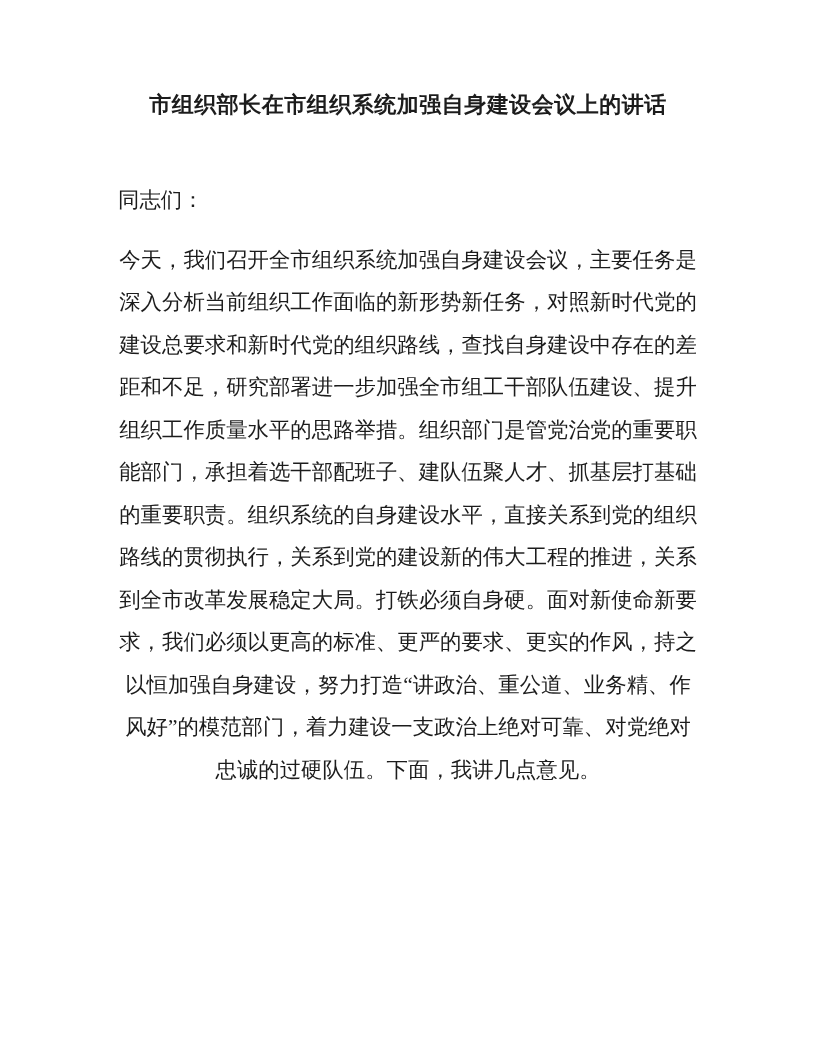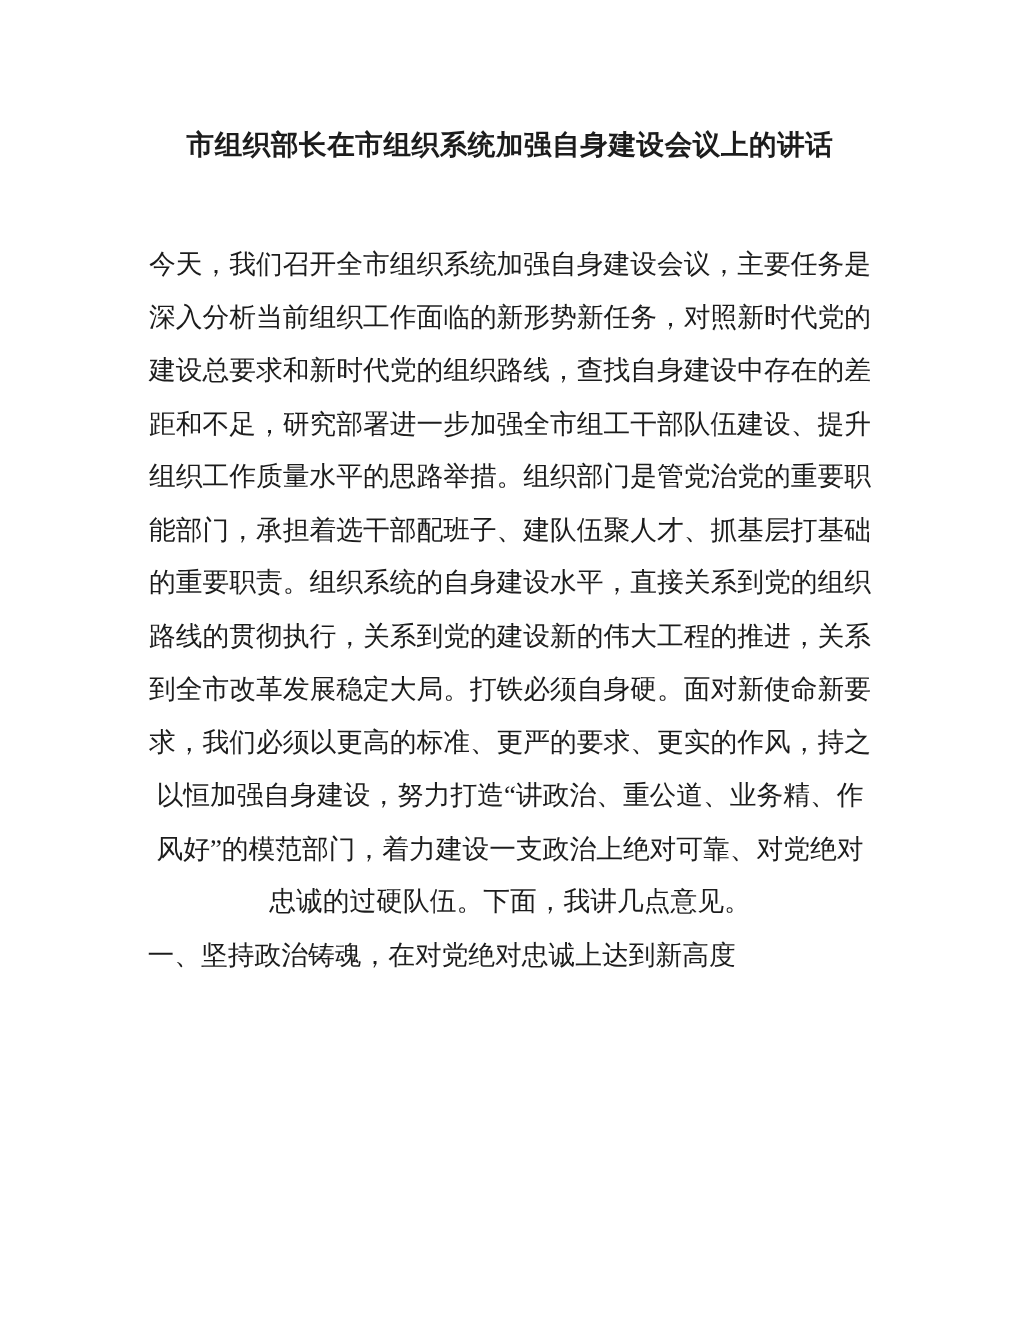--- a/index.html
+++ b/index.html
@@ -17,21 +17,21 @@
     padding: 90px 118px 0 118px;
     overflow: hidden;
     font-family: "Liberation Serif", "DejaVu Serif", serif;
     color: #1c1c1c;
   }
   .doc-title {
     font-size: 22px;
     line-height: 30px;
     font-weight: 700;
     text-align: center;
-    margin: 11px 0 59px 0;
+    margin: 0 0 59px 0;
     letter-spacing: 0.5px;
   }
   .salutation {
     font-size: 21.4px;
     line-height: 42.5px;
     margin: 0 0 17px 0;
   }
   .body-para {
     font-size: 21.4px;
     line-height: 42.5px;
@@ -45,30 +45,30 @@
     font-weight: 400;
     margin: 0 0 12px 0;
   }
 </style>
 </head>
 <body>
 
 <div class="page">
   <h1 class="doc-title">市组织部长在市组织系统加强自身建设会议上的讲话</h1>
 
+  <p class="salutation">同志们：</p>
 
   <p class="body-para">今天，我们召开全市组织系统加强自身建设会议，主要任务是
 深入分析当前组织工作面临的新形势新任务，对照新时代党的
 建设总要求和新时代党的组织路线，查找自身建设中存在的差
 距和不足，研究部署进一步加强全市组工干部队伍建设、提升
 组织工作质量水平的思路举措。组织部门是管党治党的重要职
 能部门，承担着选干部配班子、建队伍聚人才、抓基层打基础
 的重要职责。组织系统的自身建设水平，直接关系到党的组织
 路线的贯彻执行，关系到党的建设新的伟大工程的推进，关系
 到全市改革发展稳定大局。打铁必须自身硬。面对新使命新要
 求，我们必须以更高的标准、更严的要求、更实的作风，持之
 以恒加强自身建设，努力打造“讲政治、重公道、业务精、作
 风好”的模范部门，着力建设一支政治上绝对可靠、对党绝对
 忠诚的过硬队伍。下面，我讲几点意见。</p>
 
-  <p class="section-heading">一、坚持政治铸魂，在对党绝对忠诚上达到新高度</p>
 
 </div>
 
 </body></html>

